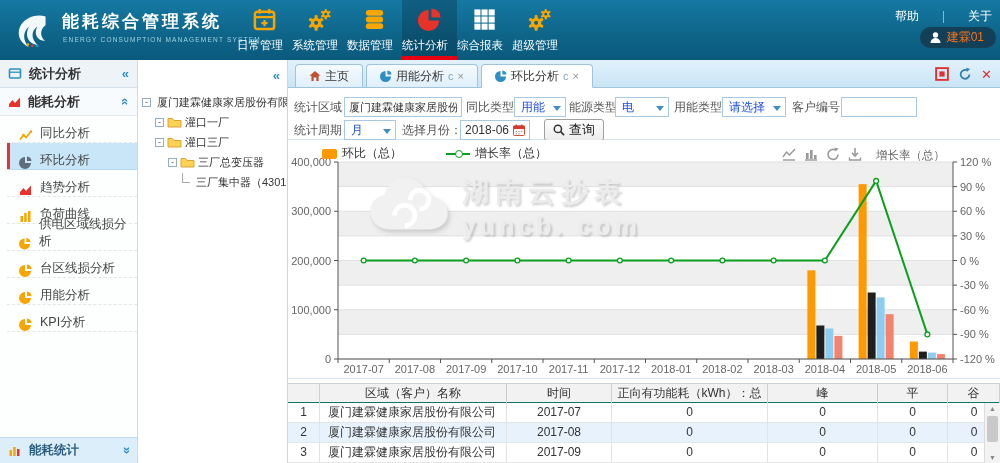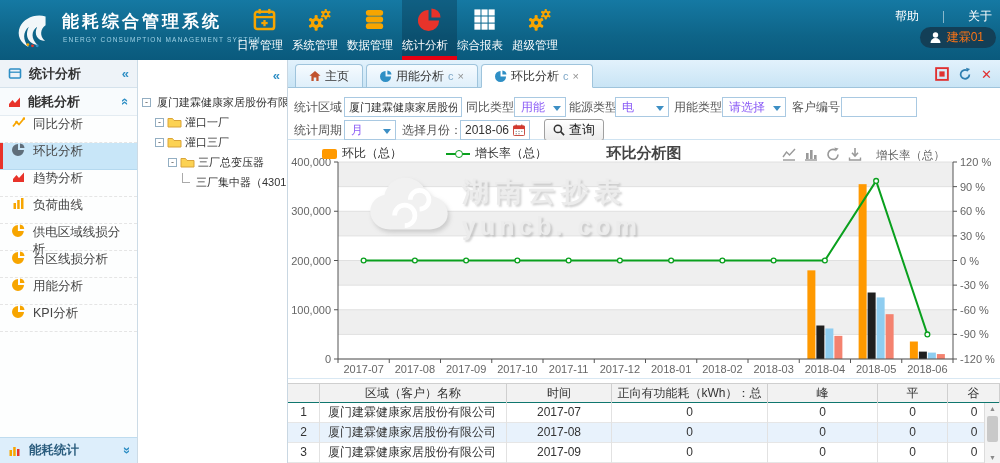--- a/index.html
+++ b/index.html
@@ -28,22 +28,22 @@
   .side-header { position:absolute; left:0; top:0; width:100%; height:28px; background:#eef3f8; border-bottom:1px solid #d5e2ec;
                  display:flex; align-items:center; padding:0 8px; gap:7px; }
   .side-header .t { font-size:13px; font-weight:bold; color:#333; flex:1; }
   .side-section { position:absolute; left:0; top:28px; width:100%; height:28px; background:#f8fbfd; border-bottom:1px solid #e4ecf2;
                   display:flex; align-items:center; padding:0 8px; gap:7px; }
   .side-section .t { font-size:13px; font-weight:bold; color:#333; flex:1; }
   .chev { color:#2f8fc5; font-size:13px; font-weight:bold; display:inline-block; }
   .chev.up { transform:rotate(90deg); }
   .chev.down { transform:rotate(-90deg); }
   .side-menu { position:absolute; left:0; top:56px; width:100%; }
-  .side-item { height:27px; display:flex; align-items:flex-start; gap:8px; padding:0 6px 0 12px;
-               border-bottom:1px dashed #e5e5e5; cursor:pointer; position:relative; }
+  .side-item { height:27px; display:flex; align-items:flex-end; gap:8px; padding:0 6px 0 12px;
+               border-bottom:1px dashed #e5e5e5; cursor:pointer; position:relative;margin-left:7px; }
   .side-item .lbl { font-size:12.5px; color:#444; }
   .side-item.active { background:#c8e6f8; border-bottom:1px solid #b5d9ef; }
   .side-item.active::before { content:""; position:absolute; left:0; top:0; bottom:0; width:3px; background:#e8332a; }
   .side-footer { position:absolute; left:0; bottom:0; width:100%; height:26px; background:#ddeefb; border-top:1px solid #bfdcef;
                  display:flex; align-items:center; gap:8px; padding:0 8px; }
   .side-footer .t { font-size:12.5px; font-weight:bold; color:#2b5d7e; flex:1; }
 
   
   .tree { position:absolute; left:138px; top:60px; width:150px; height:403px; background:#fff; border-right:1px solid #c9d7e2; }
   .tree-collapse { position:absolute; top:8px; right:7px; }
@@ -63,21 +63,21 @@
   .tab.active { background:#fff; height:24px; margin-bottom:-1px; border-bottom:1px solid #fff; z-index:2; }
   .tab .rfr { color:#7fa8c8; font-size:11px; }
   .tab .cls { color:#909090; font-size:11px; }
   .tab-tools { position:absolute; right:8px; top:7px; display:flex; gap:9px; align-items:center; z-index:3; }
   .tool-close { color:#e03030; font-weight:bold; font-size:13px; line-height:13px; }
 
   .filterbar { position:absolute; left:0; top:28px; width:100%; height:52px; background:#fff; border-bottom:1px solid #cfe3f1; font-size:12px; color:#555; }
   .flabel { position:absolute; line-height:20px; }
   .fin { position:absolute; height:20px; border:1px solid #a9c9e2; background:#fff; font-size:11px; color:#333; padding:0 4px;
          font-family:"Liberation Sans","DejaVu Sans",sans-serif; }
-  .sel { position:absolute; height:20px; border:1px solid #a9c9e2; background:#fff; font-size:12px; color:#8b5cf6;
+  .sel { position:absolute; height:20px; border:1px solid #a9c9e2; background:#fff; font-size:12px; color:#1d4ed8;
          display:flex; align-items:center; padding:0 16px 0 6px; cursor:pointer; }
   .sel .arr { position:absolute; right:4px; top:8px; width:0; height:0; border-left:4px solid transparent; border-right:4px solid transparent; border-top:5px solid #3d8fc4; }
   .datebox { position:absolute; height:20px; border:1px solid #a9c9e2; background:#fff; font-size:12px; color:#333;
              display:flex; align-items:center; justify-content:space-between; padding:0 4px; cursor:pointer; }
   .qbtn { position:absolute; height:22px; border:1px solid #a0a0a0; border-radius:3px; background:linear-gradient(180deg,#ffffff,#ececec);
           display:flex; align-items:center; justify-content:center; gap:4px; font-size:13px; color:#222; cursor:pointer; }
 
   
   .chartarea { position:absolute; left:0; top:80px; width:712px; height:235px; background:#fff; }
   #chart-svg { position:absolute; left:0; top:0; font-family:"Liberation Sans","DejaVu Sans",sans-serif; }
@@ -466,21 +466,20 @@
       <div class="legend">
         <div class="lg-item">
           <span class="lg-swatch"></span>
           <span>环比（总）</span>
         </div>
         <div class="lg-item">
           <span class="lg-line"></span>
           <span>增长率（总）</span>
         </div>
       </div>
-      <div class="chart-title">环比分析图</div>
       <div class="toolbox">
         <svg width="14" height="14" viewBox="0 0 14 14">
             <polyline points="1,10 4.5,5 7.5,8 13,2" fill="none" stroke="#999" stroke-width="1.4"></polyline>
             <line x1="1" y1="13" x2="13" y2="13" stroke="#999" stroke-width="1.4"></line>
           </svg>
         <svg width="14" height="14" viewBox="0 0 14 14">
             <rect x="2" y="6" width="2.6" height="6" fill="#999"></rect>
             <rect x="6" y="3" width="2.6" height="9" fill="#999"></rect>
             <rect x="10" y="8" width="2.6" height="4" fill="#999"></rect>
             <line x1="1" y1="13" x2="13" y2="13" stroke="#999" stroke-width="1.4"></line>

